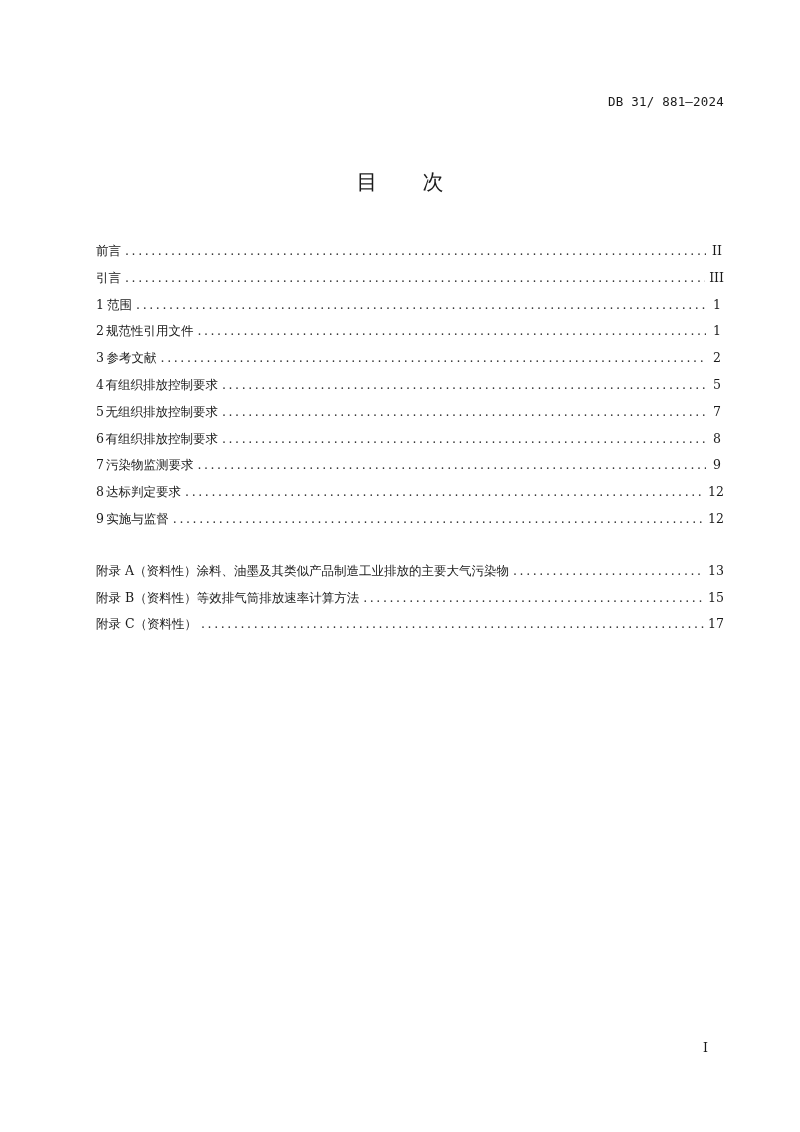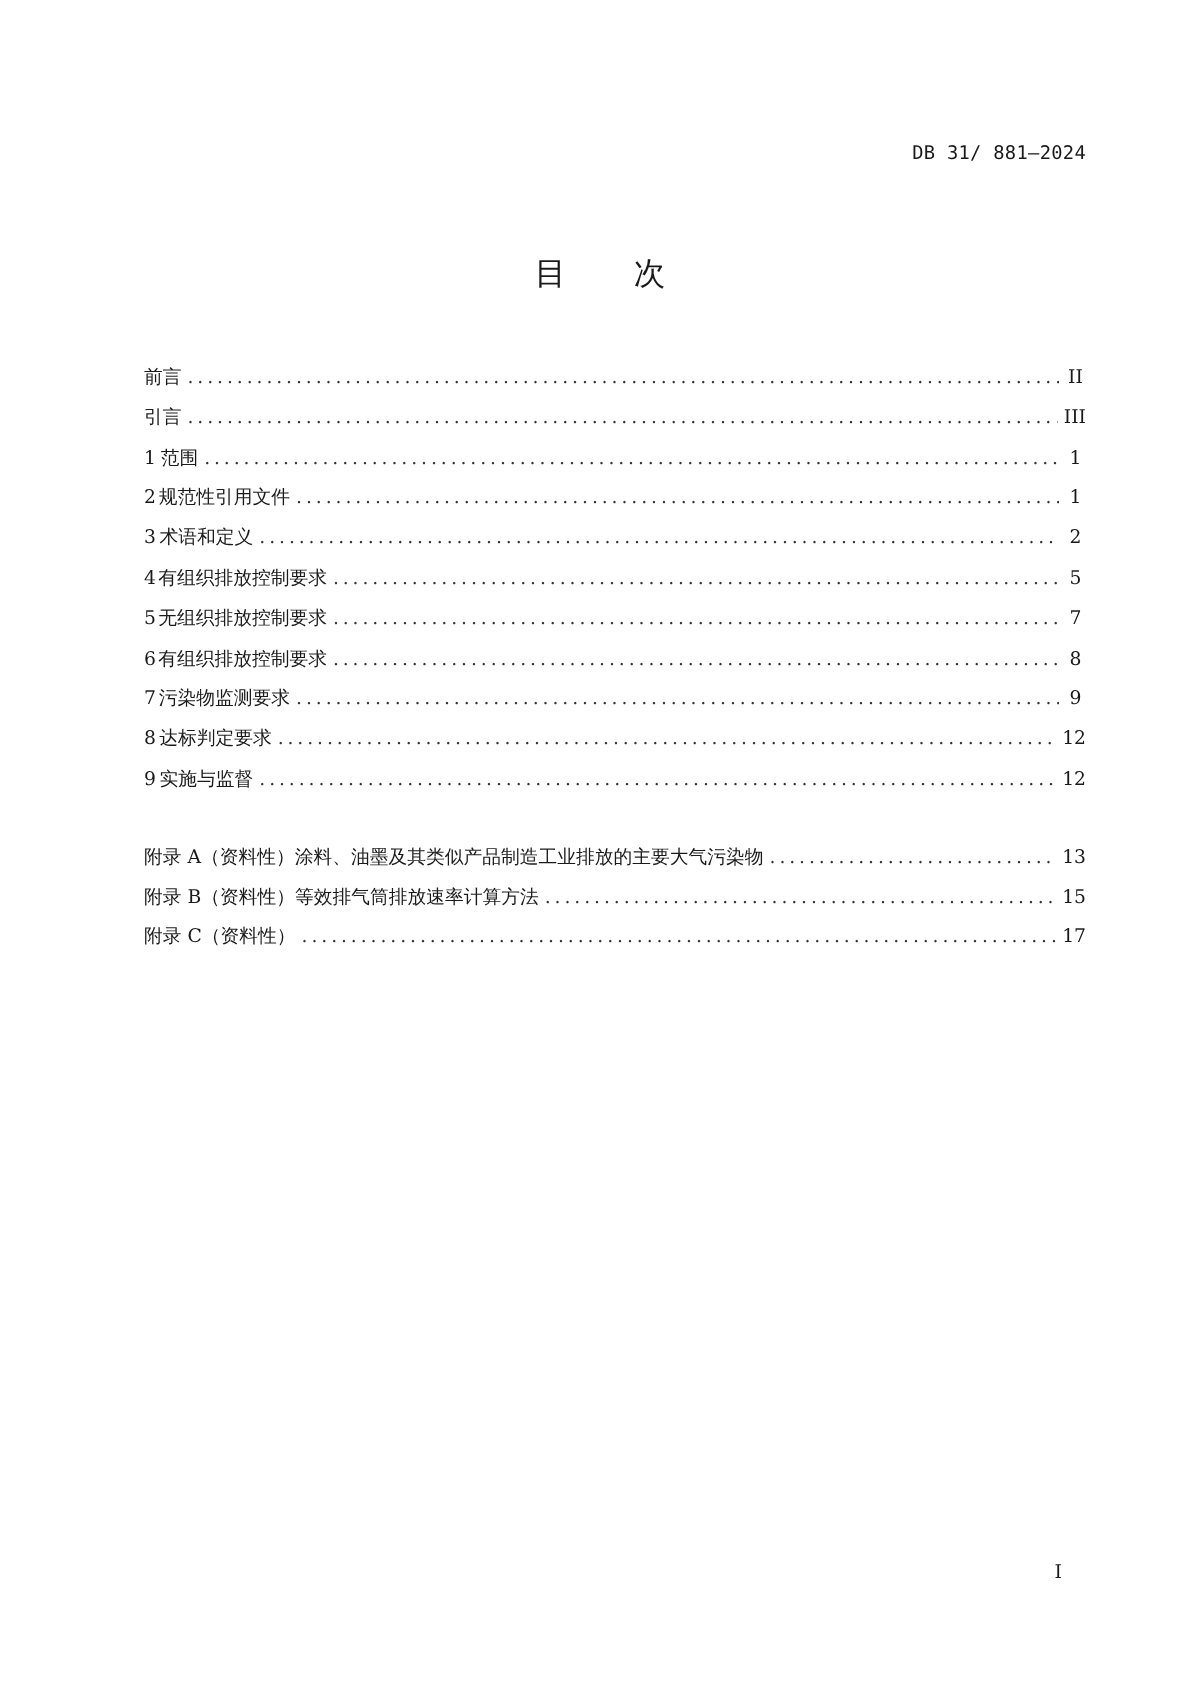--- a/index.html
+++ b/index.html
@@ -113,21 +113,21 @@
 
   <div class="toc-row">
     <span class="toc-num">2</span>
     <span class="toc-label">规范性引用文件</span>
     <span class="toc-dots"></span>
     <span class="toc-page">1</span>
   </div>
 
   <div class="toc-row">
     <span class="toc-num">3</span>
-    <span class="toc-label">术语和定义</span>
+    <span class="toc-label">参考文献</span>
     <span class="toc-dots"></span>
     <span class="toc-page">2</span>
   </div>
 
   <div class="toc-row">
     <span class="toc-num">4</span>
     <span class="toc-label">有组织排放控制要求</span>
     <span class="toc-dots"></span>
     <span class="toc-page">5</span>
   </div>

